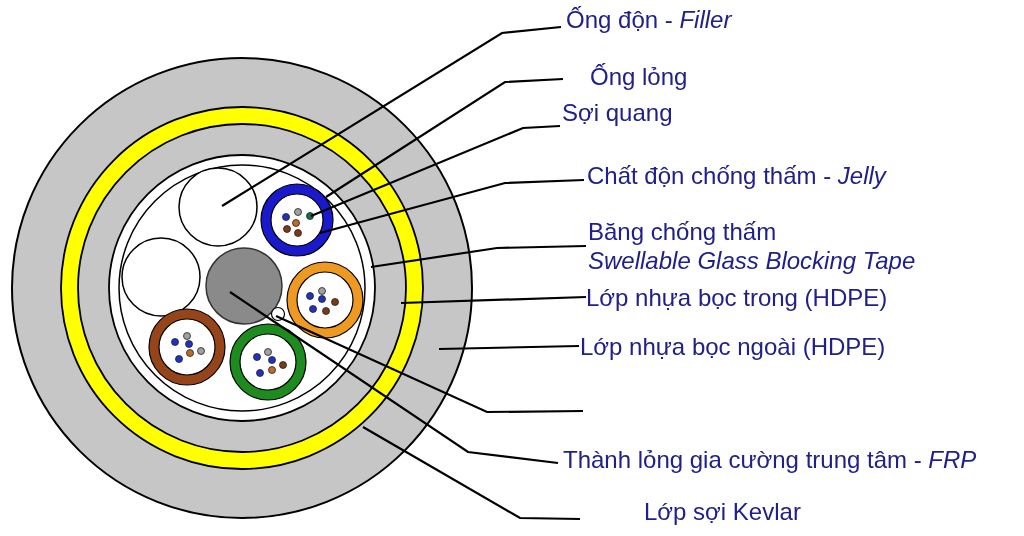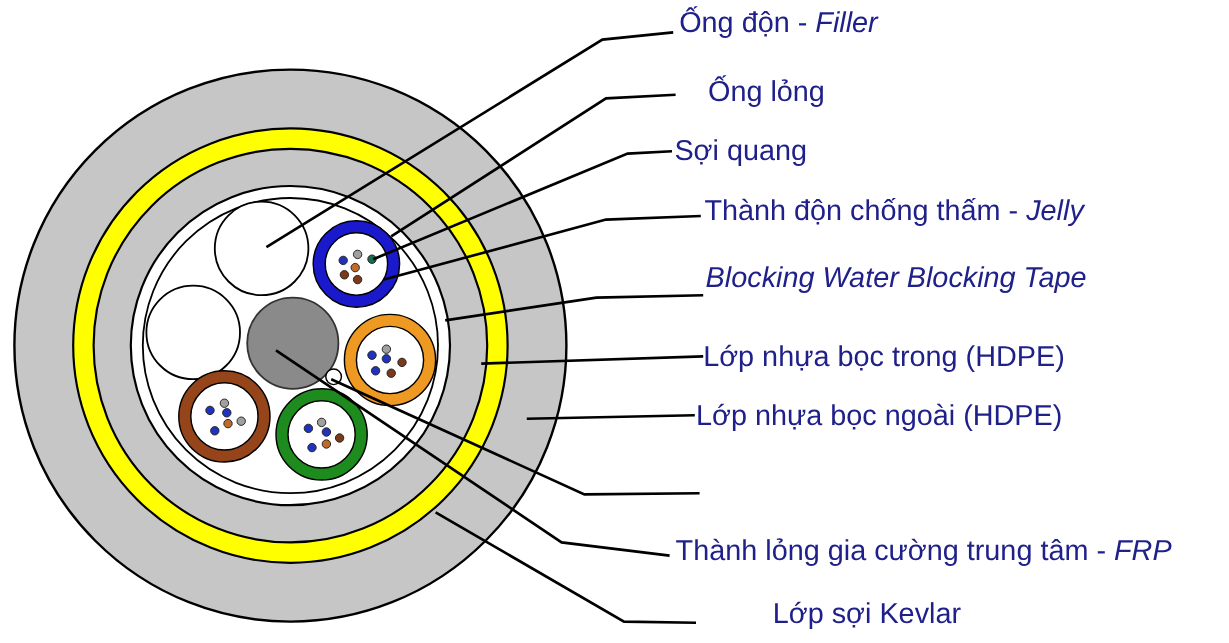--- a/index.html
+++ b/index.html
@@ -108,30 +108,31 @@
   </svg>
 
   <div class="label" style="left:566px; top:5px;">
     <span>Ống độn - </span><span class="em">Filler</span>
   </div>
 
   <div class="label" style="left:590px; top:62px;">
     <span>Ống lỏng</span>
   </div>
 
-  <div class="label" style="left:562px; top:111px;">
+  <div class="label" style="left:562px; top:98px;">
     <span>Sợi quang</span>
   </div>
 
   <div class="label" style="left:587px; top:161px;">
-    <span>Thành độn chống thấm - </span><span class="em">Jelly</span>
+    <span>Chất độn chống thấm - </span><span class="em">Jelly</span>
   </div>
 
   <div class="label" style="left:588px; top:217px;">
-    <div class="em">Blocking Water Blocking Tape</div>
+    <div>Băng chống thấm</div>
+    <div class="em">Swellable Glass Blocking Tape</div>
   </div>
 
   <div class="label" style="left:586px; top:283px;">
     <span>Lớp nhựa bọc trong (HDPE)</span>
   </div>
 
   <div class="label" style="left:580px; top:332px;">
     <span>Lớp nhựa bọc ngoài (HDPE)</span>
   </div>
 

